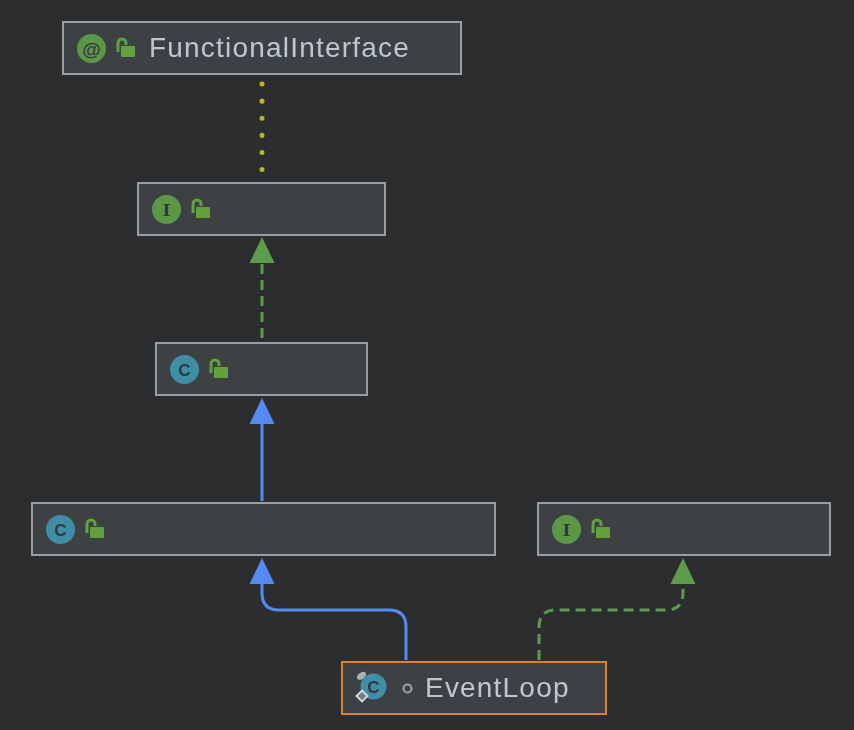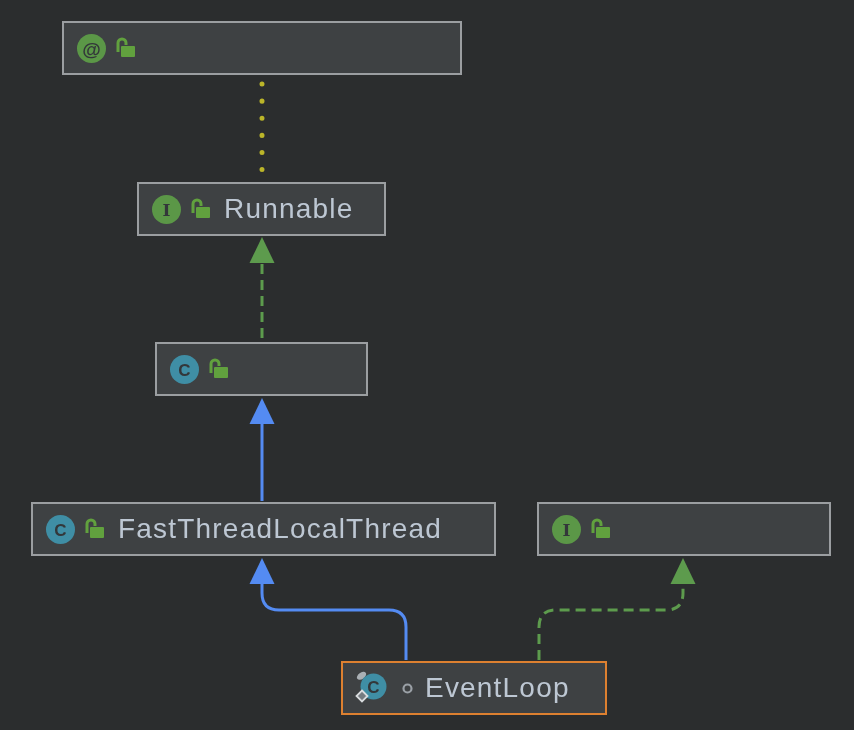--- a/index.html
+++ b/index.html
@@ -86,32 +86,32 @@
 
   <div class="node" style="left:62px; top:21px; width:400px; height:54px;">
     <svg class="type-icon" viewBox="0 0 31 31">
       <circle cx="15.5" cy="15.5" r="14.5" fill="#5b9747"></circle>
       <text x="15.5" y="16" class="glyph glyph-at">@</text>
     </svg>
     <svg class="lock-icon" viewBox="0 0 24 26">
       <path d="M4 17 V8 A4 4 0 0 1 12 8 V10" fill="none" stroke-width="3" stroke="#61a13e"></path>
       <rect x="7" y="11" width="14" height="11" rx="1" fill="#61a13e"></rect>
     </svg>
+    <span class="label">FunctionalInterface</span>
   </div>
 
   <div class="node" style="left:137px; top:182px; width:249px; height:54px;">
     <svg class="type-icon" viewBox="0 0 31 31">
       <circle cx="15.5" cy="15.5" r="14.5" fill="#5b9747"></circle>
       <text x="15.5" y="16" class="glyph glyph-i">I</text>
     </svg>
     <svg class="lock-icon" viewBox="0 0 24 26">
       <path d="M4 17 V8 A4 4 0 0 1 12 8 V10" fill="none" stroke-width="3" stroke="#61a13e"></path>
       <rect x="7" y="11" width="14" height="11" rx="1" fill="#61a13e"></rect>
     </svg>
-    <span class="label">Runnable</span>
   </div>
 
   <div class="node" style="left:155px; top:342px; width:213px; height:54px;">
     <svg class="type-icon" viewBox="0 0 31 31">
       <circle cx="15.5" cy="15.5" r="14.5" fill="#3f8ea5"></circle>
       <text x="15.5" y="16" class="glyph">C</text>
     </svg>
     <svg class="lock-icon" viewBox="0 0 24 26">
       <path d="M4 17 V8 A4 4 0 0 1 12 8 V10" fill="none" stroke-width="3" stroke="#61a13e"></path>
       <rect x="7" y="11" width="14" height="11" rx="1" fill="#61a13e"></rect>
@@ -120,21 +120,20 @@
 
   <div class="node" style="left:31px; top:502px; width:465px; height:54px;">
     <svg class="type-icon" viewBox="0 0 31 31">
       <circle cx="15.5" cy="15.5" r="14.5" fill="#3f8ea5"></circle>
       <text x="15.5" y="16" class="glyph">C</text>
     </svg>
     <svg class="lock-icon" viewBox="0 0 24 26">
       <path d="M4 17 V8 A4 4 0 0 1 12 8 V10" fill="none" stroke-width="3" stroke="#61a13e"></path>
       <rect x="7" y="11" width="14" height="11" rx="1" fill="#61a13e"></rect>
     </svg>
-    <span class="label">FastThreadLocalThread</span>
   </div>
 
   <div class="node" style="left:537px; top:502px; width:294px; height:54px;">
     <svg class="type-icon" viewBox="0 0 31 31">
       <circle cx="15.5" cy="15.5" r="14.5" fill="#5b9747"></circle>
       <text x="15.5" y="16" class="glyph glyph-i">I</text>
     </svg>
     <svg class="lock-icon" viewBox="0 0 24 26">
       <path d="M4 17 V8 A4 4 0 0 1 12 8 V10" fill="none" stroke-width="3" stroke="#61a13e"></path>
       <rect x="7" y="11" width="14" height="11" rx="1" fill="#61a13e"></rect>

